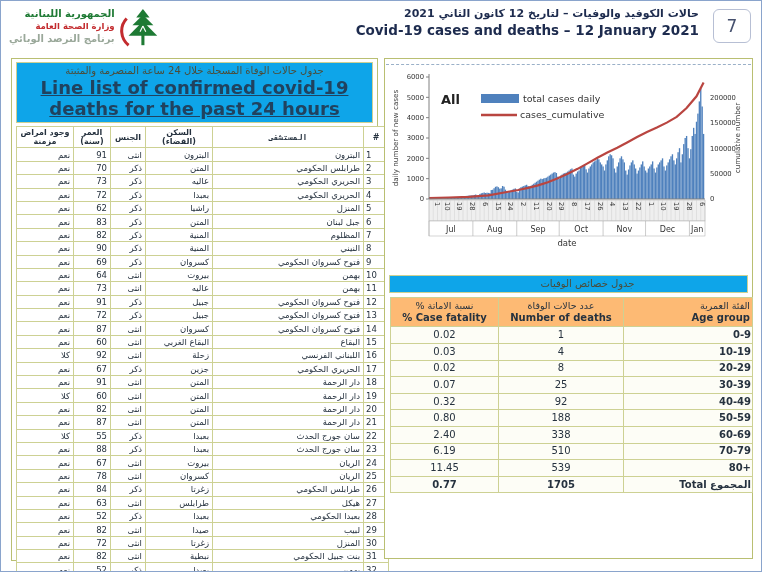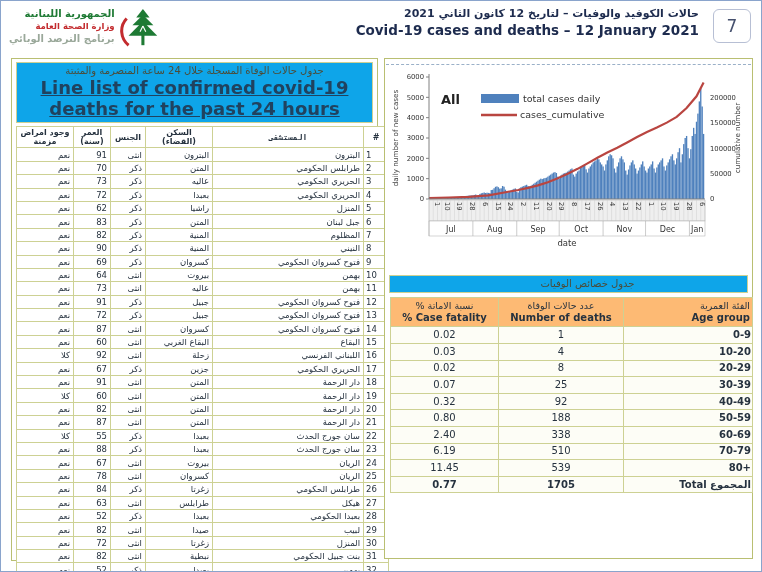--- a/index.html
+++ b/index.html
@@ -729,21 +729,21 @@
             </th>
           </tr>
         </thead>
       <tbody>
           <tr>
             <td class="ac0">0-9</td>
             <td class="ac1">1</td>
             <td class="ac2">0.02</td>
           </tr>
           <tr>
-            <td class="ac0">10-20</td>
+            <td class="ac0">10-19</td>
             <td class="ac1">4</td>
             <td class="ac2">0.03</td>
           </tr>
           <tr>
             <td class="ac0">20-29</td>
             <td class="ac1">8</td>
             <td class="ac2">0.02</td>
           </tr>
           <tr>
             <td class="ac0">30-39</td>

